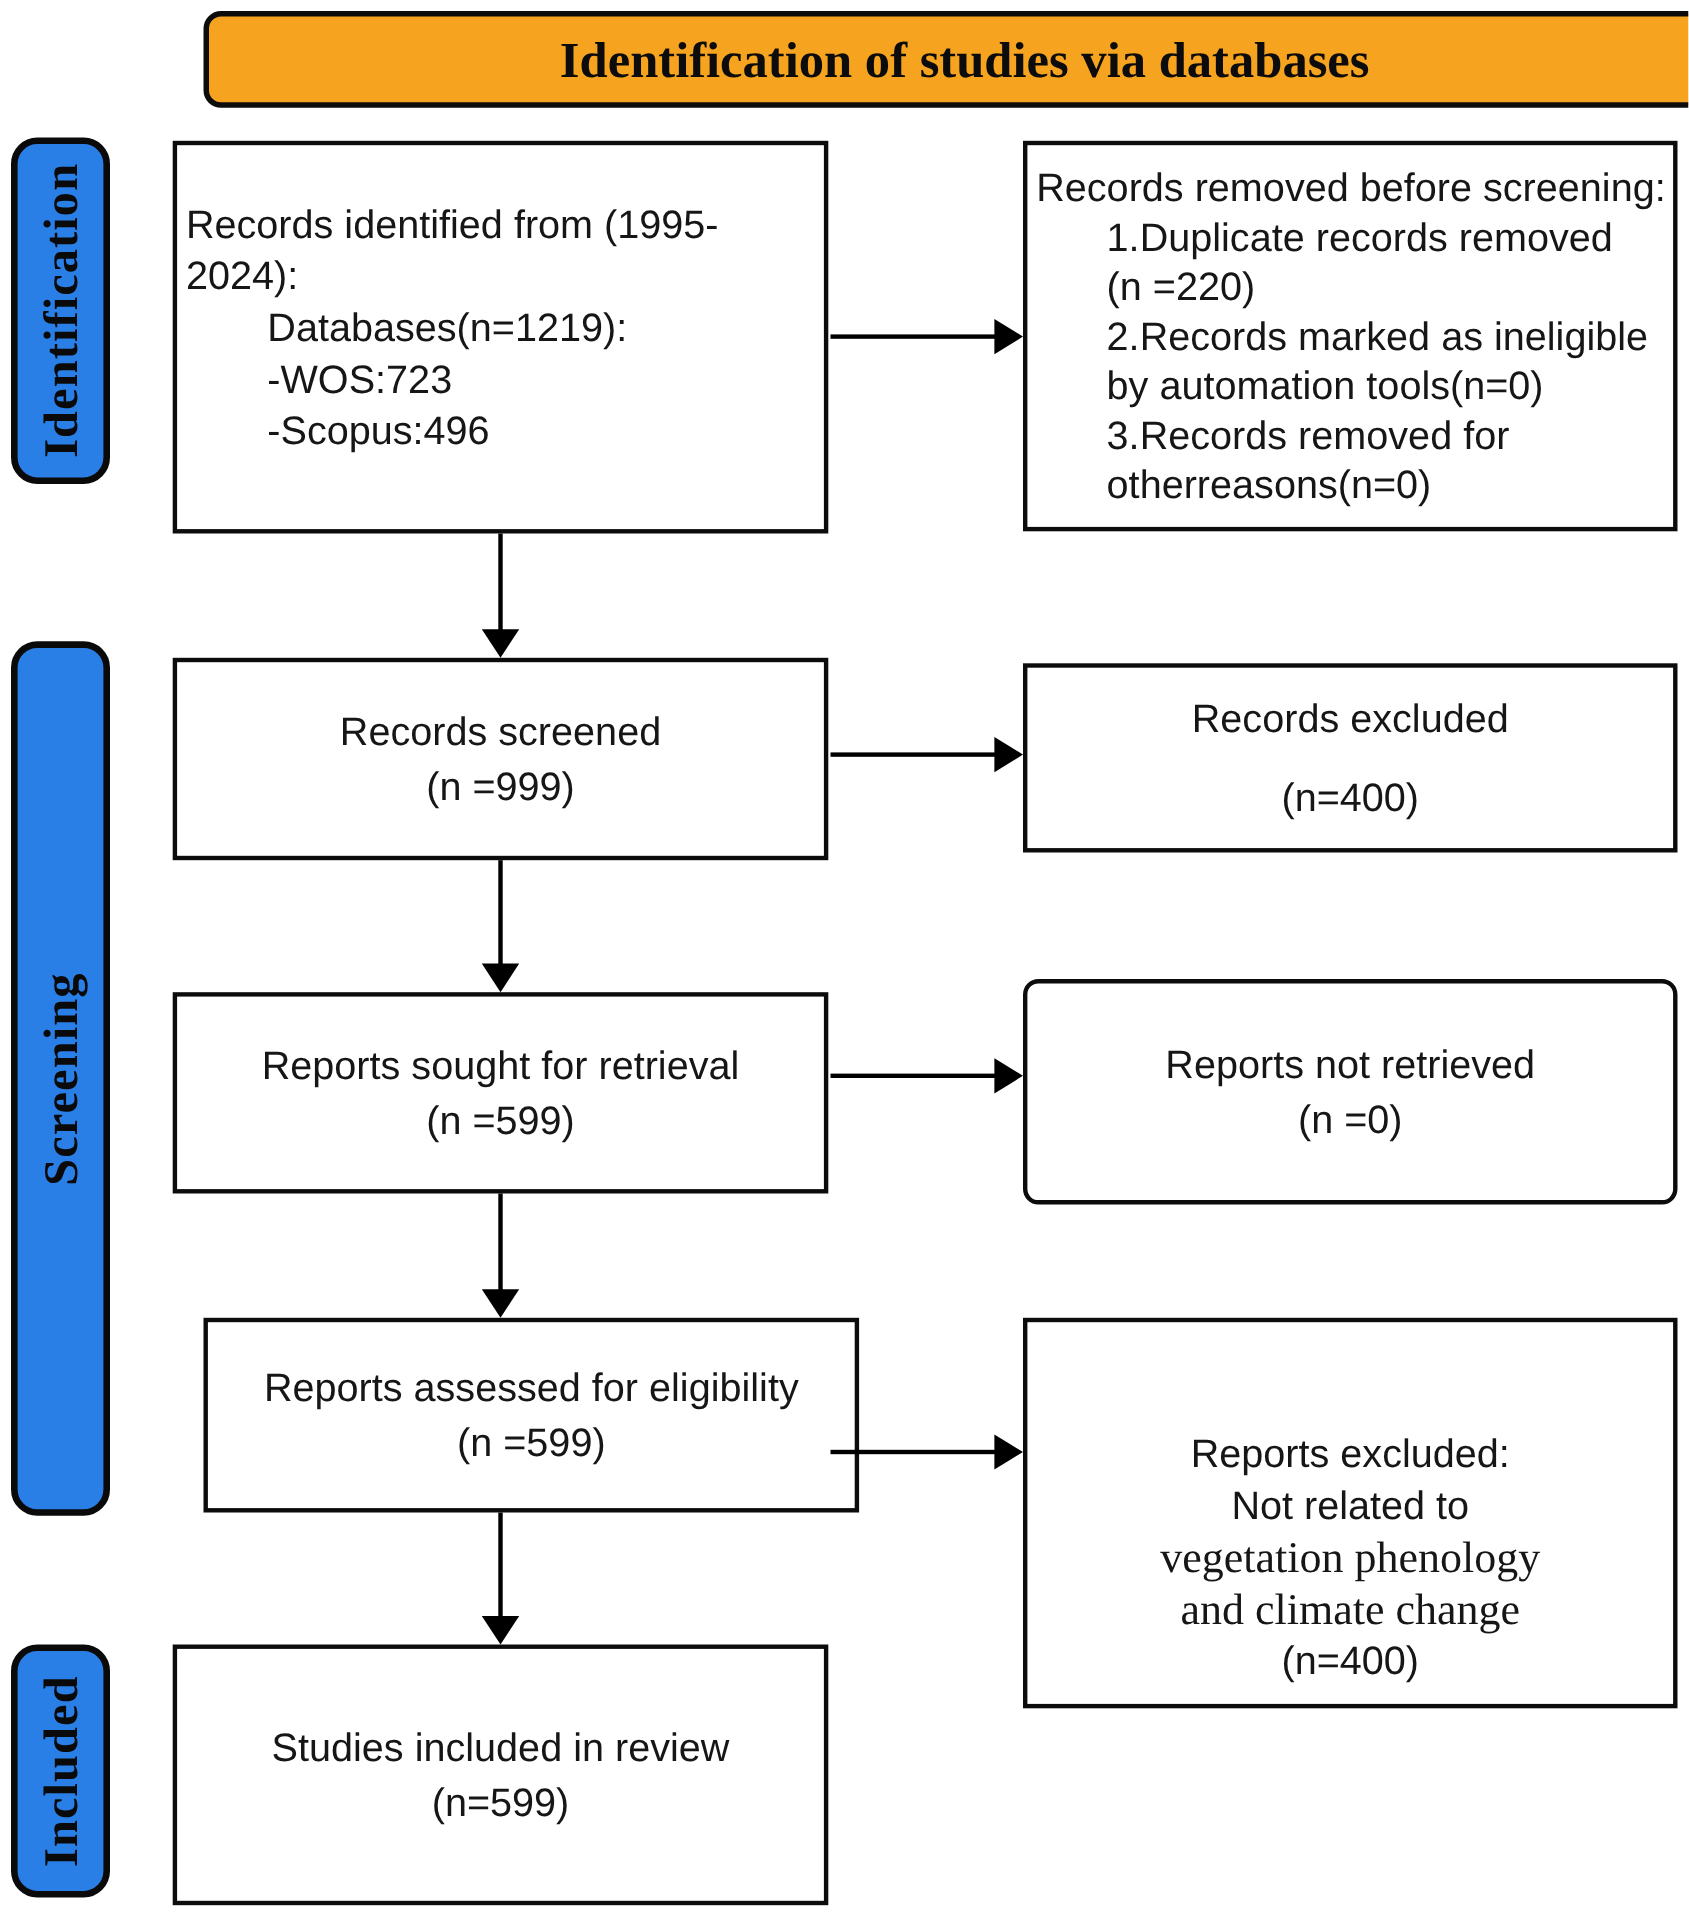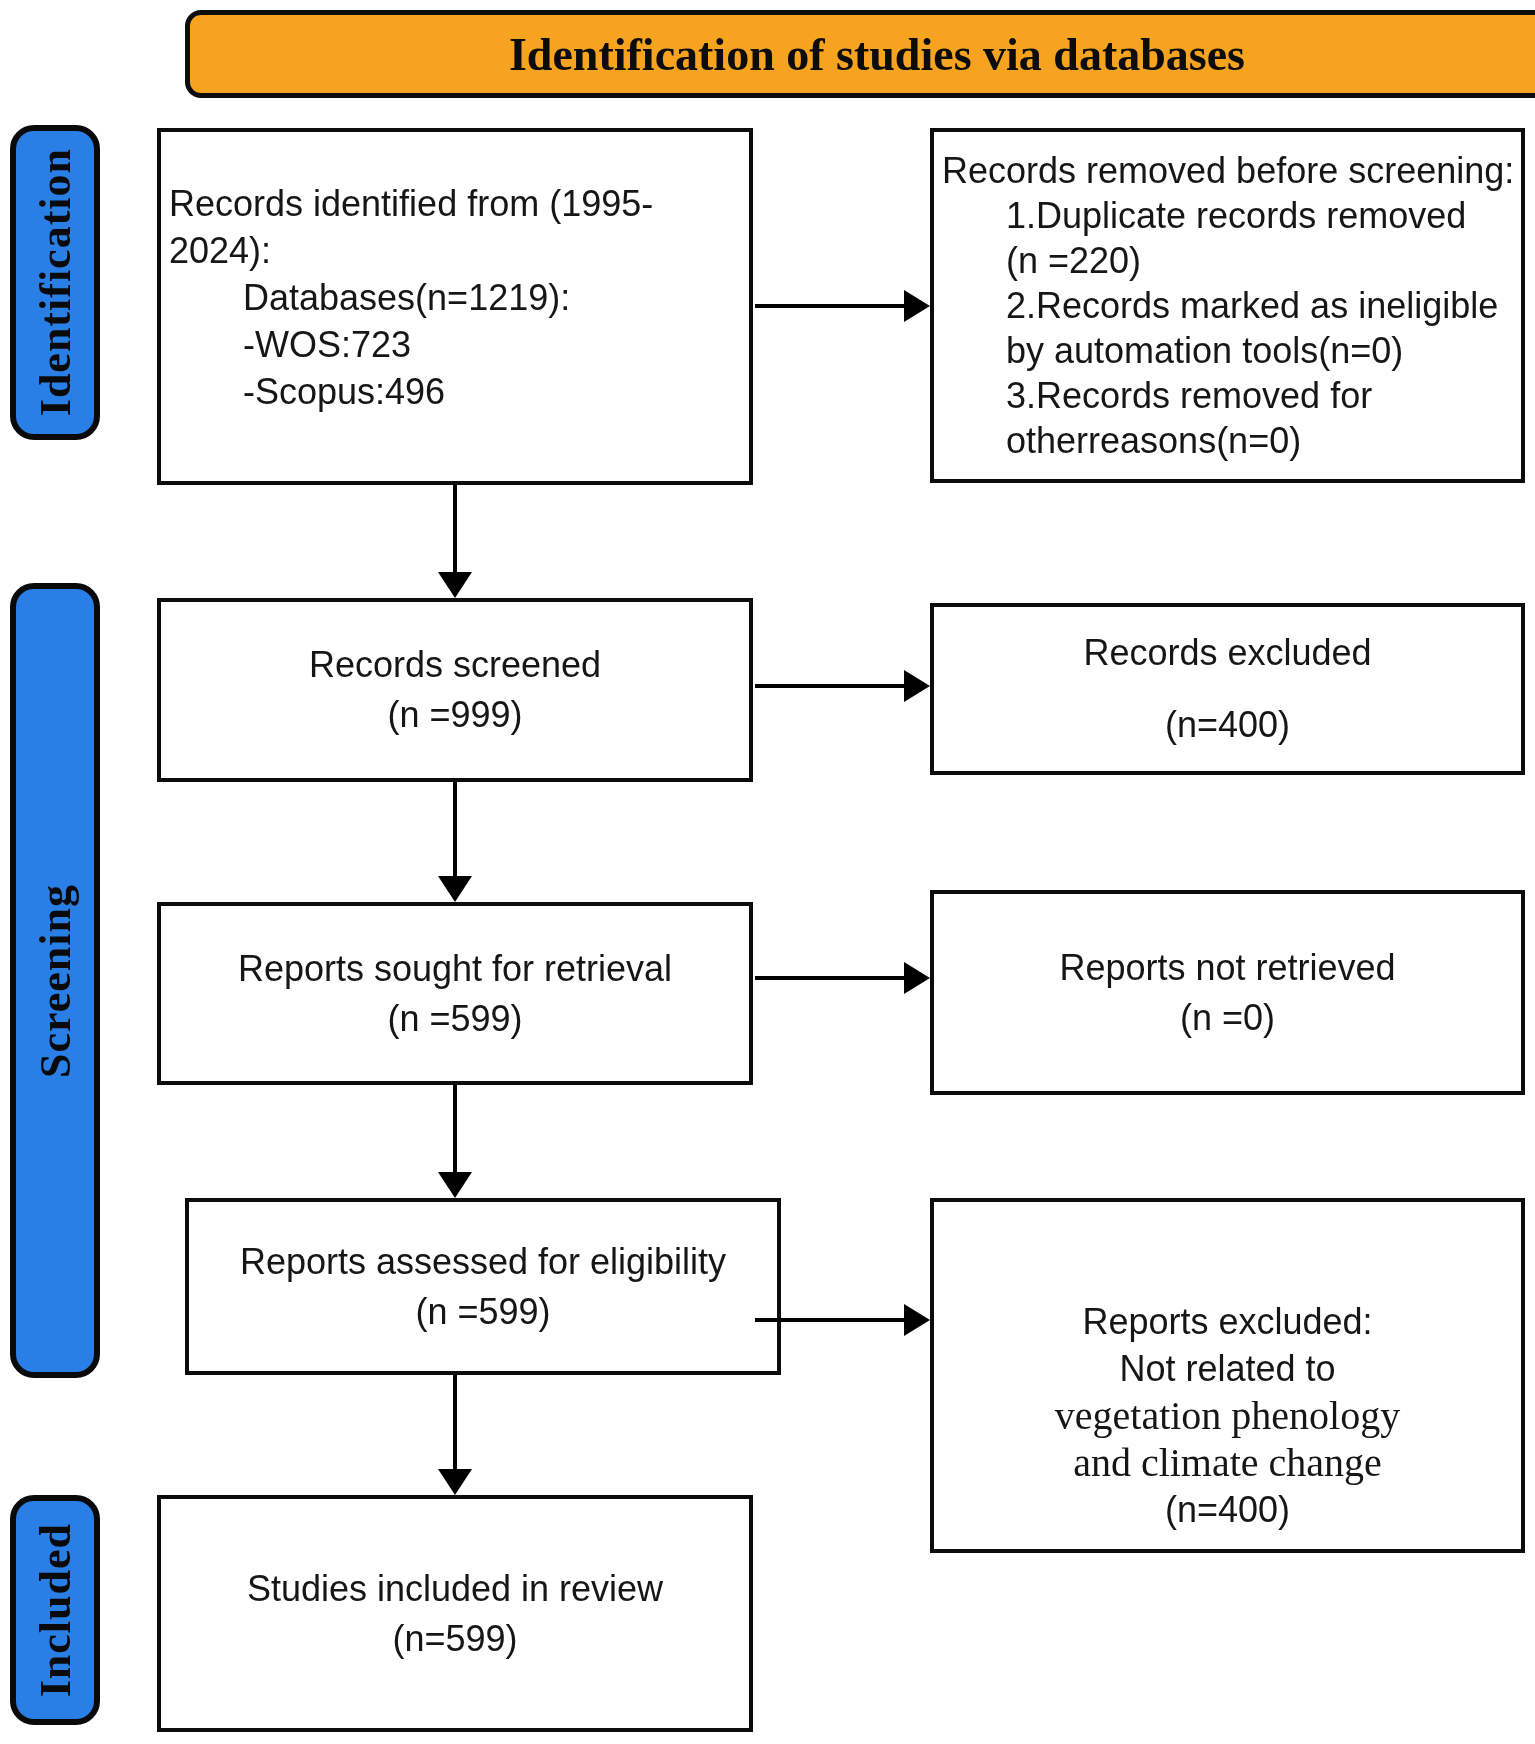--- a/index.html
+++ b/index.html
@@ -44,21 +44,21 @@
   .centered{display:flex;flex-direction:column;align-items:center;justify-content:center;text-align:center;}
   
   #box-identified{left:157px;top:128px;width:596px;height:357px;padding-top:48px;line-height:47px;}
   #box-screened{left:157px;top:598px;width:596px;height:184px;}
   #box-sought{left:157px;top:902px;width:596px;height:183px;}
   #box-assessed{left:157px;top:1198px;width:596px;height:177px;margin-left:28px;}
   #box-included{left:157px;top:1495px;width:596px;height:237px;}
   
   #box-removed{left:930px;top:128px;width:595px;height:355px;padding-top:16px;line-height:45px;}
   #box-records-excluded{left:930px;top:603px;width:595px;height:172px;gap:22px;}
-  #box-not-retrieved{left:930px;top:890px;width:595px;height:205px;}
+  #box-not-retrieved{left:930px;top:890px;width:595px;height:205px;border-radius:14px;}
   #box-reports-excluded{left:930px;top:1198px;width:595px;height:355px;padding-top:96px;text-align:center;line-height:47px;}
   .l-first{padding-left:8px;}
   .l-rest{padding-left:82px;}
   #box-removed .l-rest{padding-left:72px;}
   .serif-line{font-family:"Liberation Serif", serif;font-size:40px;}
   
   .shaft-v{position:absolute;width:4px;background:#000;}
   .head-v{position:absolute;width:0;height:0;
     border-left:17px solid transparent;border-right:17px solid transparent;
     border-top:26px solid #000;}

